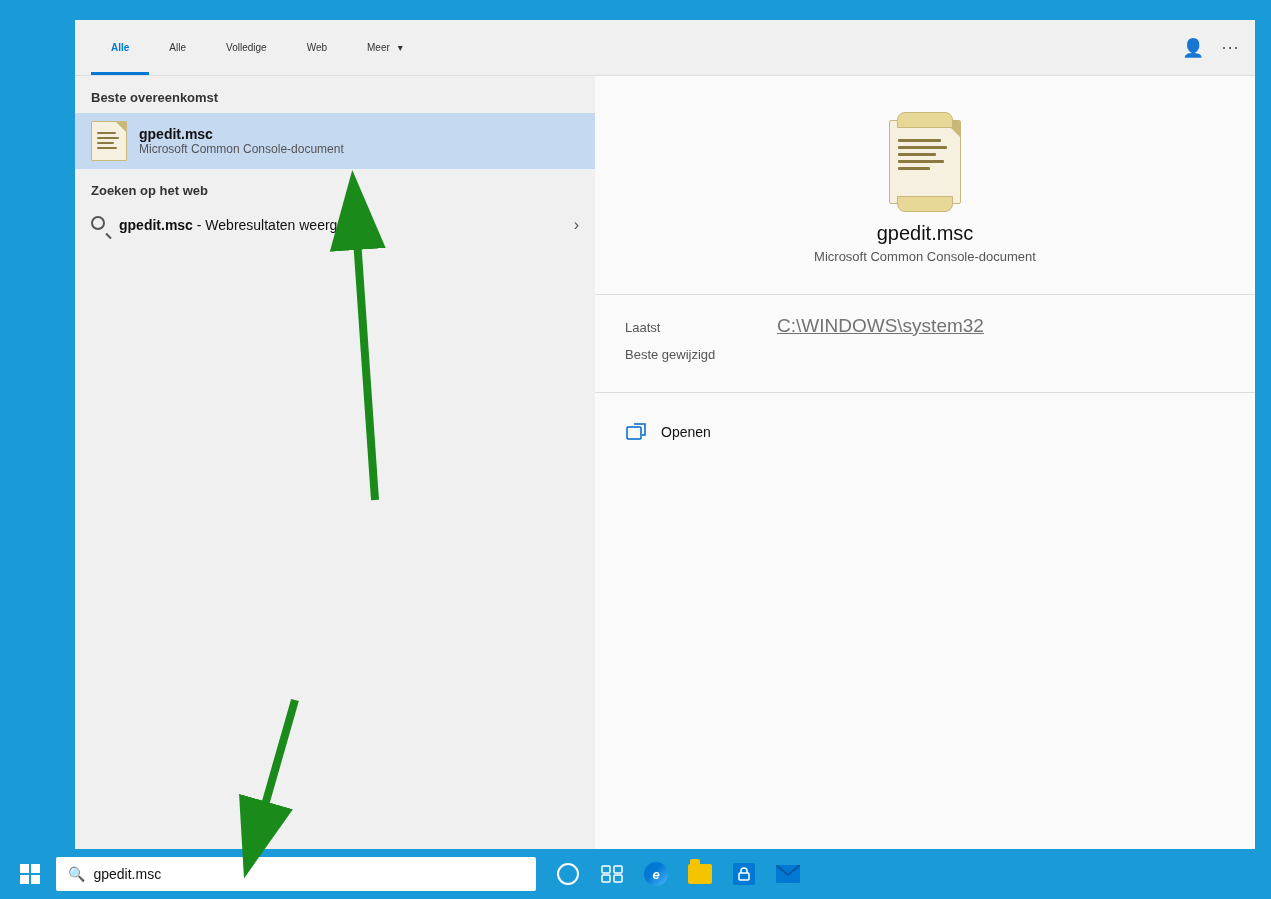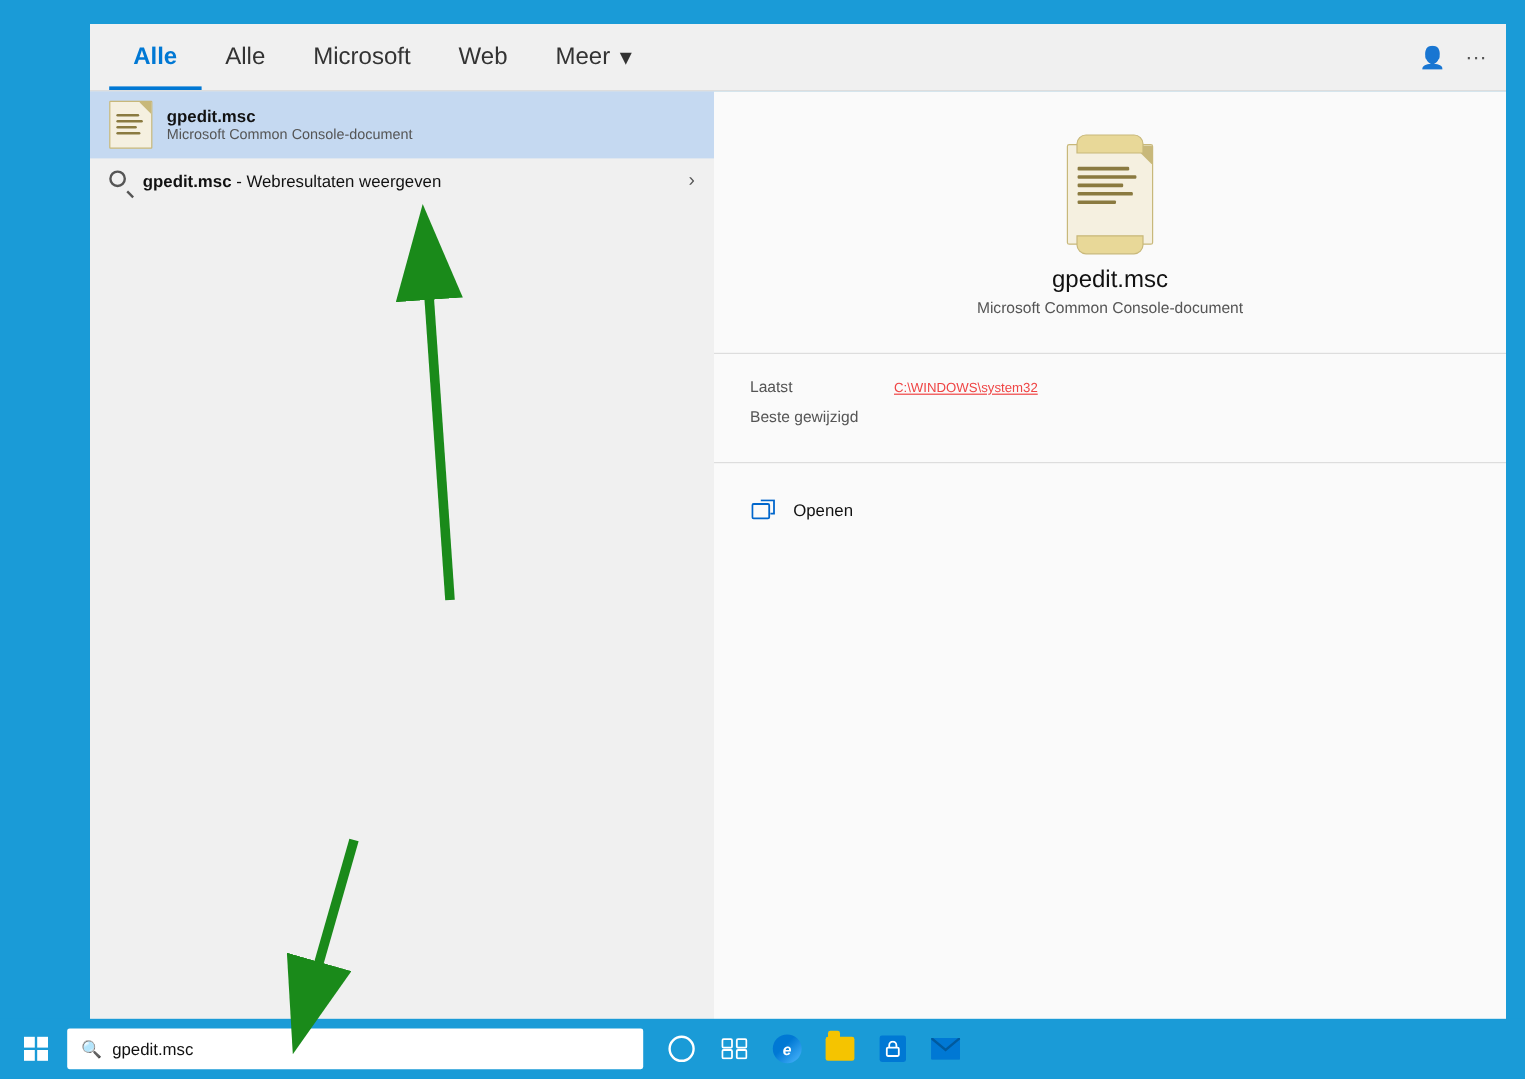--- a/index.html
+++ b/index.html
@@ -41,21 +41,21 @@
       height: 56px;
       border-bottom: 1px solid #ddd;
       position: relative;
     }
 
     .tab {
       padding: 0 20px;
       height: 100%;
       display: flex;
       align-items: center;
-      font-size: 20px;
+      font-size: 10px;
       color: #333;
       cursor: pointer;
       position: relative;
       font-weight: 400;
     }
 
     .tab.active {
       color: #0078d4;
       font-weight: 600;
     }
@@ -267,24 +267,25 @@
       gap: 20px;
     }
 
     .meta-label {
       font-size: 13px;
       color: #555;
       min-width: 100px;
     }
 
     .meta-value {
-      font-size: 11px;
-      color: #ef4444;
+      font-size: 19px;
+      color: #737373;
       text-decoration: underline;
       cursor: pointer;
+      margin-left: 32px;
     }
 
     
     .actions-list {
       padding: 16px 0;
     }
 
     .action-item {
       display: flex;
       align-items: center;
@@ -479,54 +480,56 @@
 </head>
 <body>
 
 <div class="desktop">
 
   <div class="search-panel">
 
     <div class="tabs-row">
       <div class="tab active">Alle</div>
       <div class="tab">Alle</div>
-      <div class="tab">Microsoft</div>
+      <div class="tab">Volledige</div>
       <div class="tab">Web</div>
       <div class="tab tab-more">
         <span>Meer</span>
         <span>▾</span>
       </div>
       <div class="tabs-right">
         <span class="tabs-icon">👤</span>
         <span class="tabs-icon">···</span>
       </div>
     </div>
 
     <div class="main-content">
 
       <div class="left-panel">
 
+        <div class="section-header">Beste overeenkomst</div>
 
         <div class="result-item selected">
           <div class="result-icon">
             <div class="small-msc-icon">
               <div class="small-msc-lines">
                 <div class="small-msc-line" style="width:80%"></div>
                 <div class="small-msc-line" style="width:90%"></div>
                 <div class="small-msc-line" style="width:70%"></div>
                 <div class="small-msc-line" style="width:85%"></div>
               </div>
             </div>
           </div>
           <div class="result-text">
             <span class="result-title">gpedit.msc</span>
             <span class="result-subtitle">Microsoft Common Console-document</span>
           </div>
         </div>
 
+        <div class="web-search-section">Zoeken op het web</div>
 
         <div class="web-search-item">
           <div style="position:relative; width:18px; height:18px; flex-shrink:0;">
             <div style="width:14px;height:14px;border-radius:50%;border:2px solid #555;"></div>
             <div style="position:absolute;bottom:-3px;right:-3px;width:7px;height:2px;background:#555;transform:rotate(45deg);"></div>
           </div>
           <span class="web-search-text">
             <strong>gpedit.msc</strong><span> - Webresultaten weergeven</span>
           </span>
           <span class="web-search-arrow">›</span>

